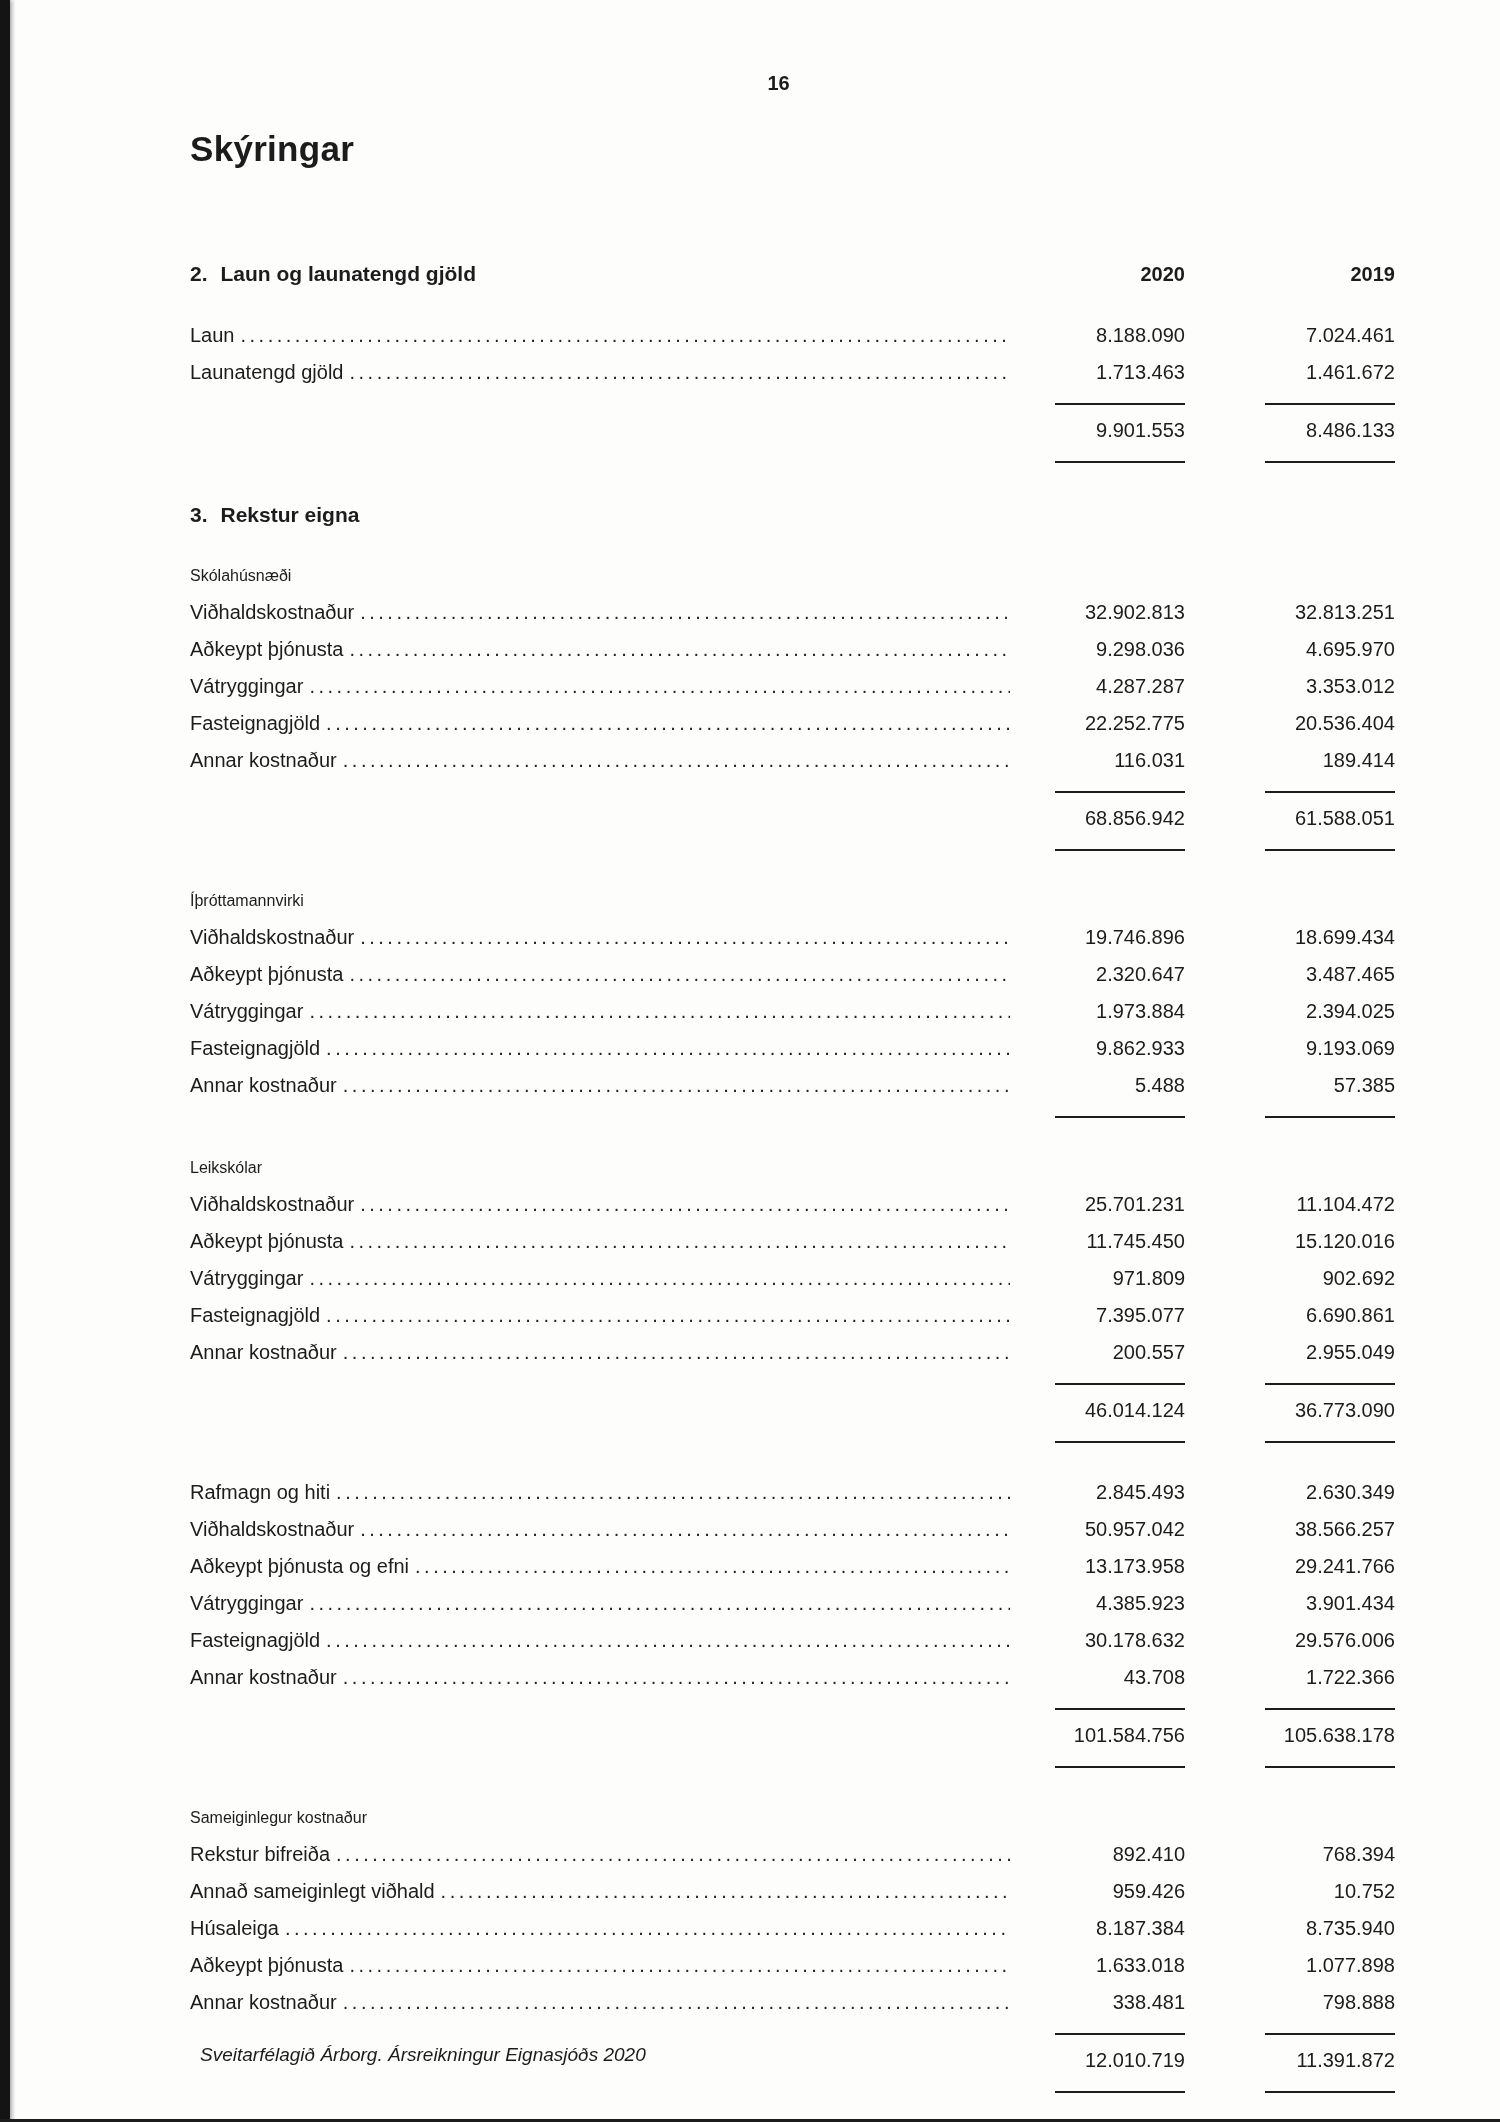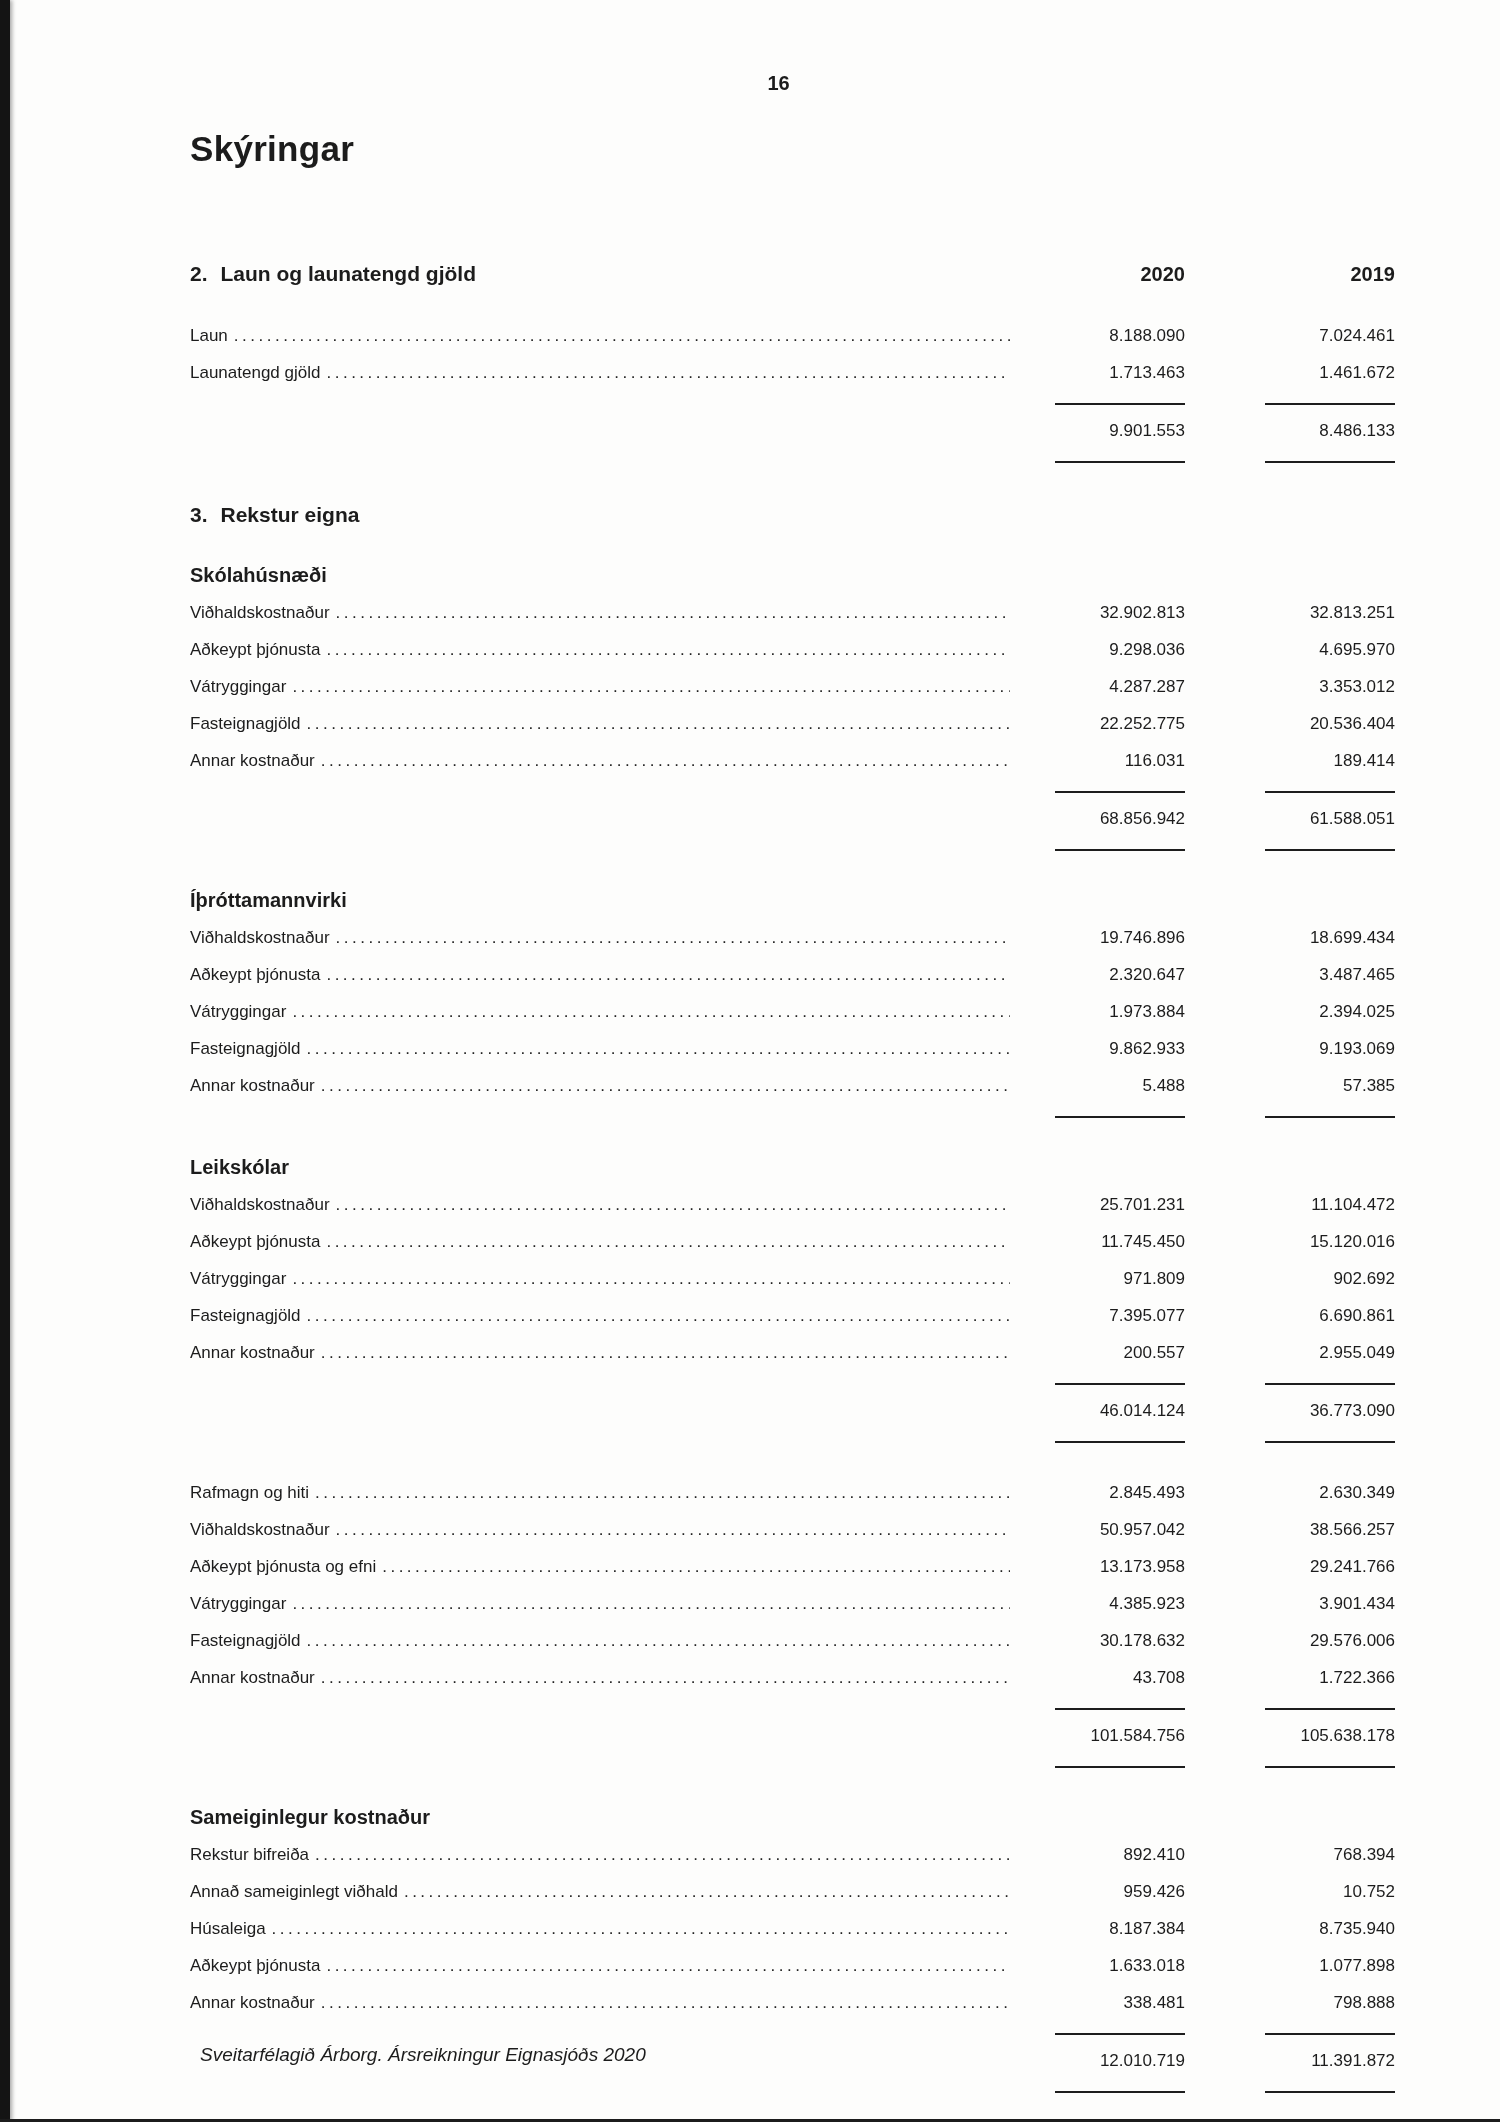--- a/index.html
+++ b/index.html
@@ -23,23 +23,23 @@
   .doc-title { margin-top:34px; font-size:35px; font-weight:bold; letter-spacing:0.3px; }
 
   [data-name="sections"] > .section:first-child { margin-top:86px; }
   .section { margin-top:26px; }
 
   .heading-row { display:flex; align-items:baseline; padding:7px 0; line-height:23px; }
   .section-heading { display:flex; flex:1; gap:13px; font-size:21px; font-weight:bold; }
   .colhead { font-weight:bold; font-size:20px; }
 
   .group { margin-top:24px; }
-  .group-heading { font-weight:bold; font-size:20px; padding:7px 0; line-height:23px; }
-
-  .row { display:flex; align-items:baseline; padding:7px 0; font-size:17px; line-height:23px; }
+  .group-heading { font-weight:normal; font-size:16px; padding:7px 0; line-height:23px; }
+
+  .row { display:flex; align-items:baseline; padding:7px 0; font-size:20px; line-height:23px; }
   .label { white-space:nowrap; }
   .leader {
     flex:1; overflow:hidden; white-space:nowrap;
     letter-spacing:3.5px; padding-left:6px; margin-right:45px; color:#222;
   }
   .leader::after {
     content:"........................................................................................................................................................................................................";
   }
   .spacer { flex:1; }
   .num { flex:none; width:130px; text-align:right; white-space:nowrap; }

